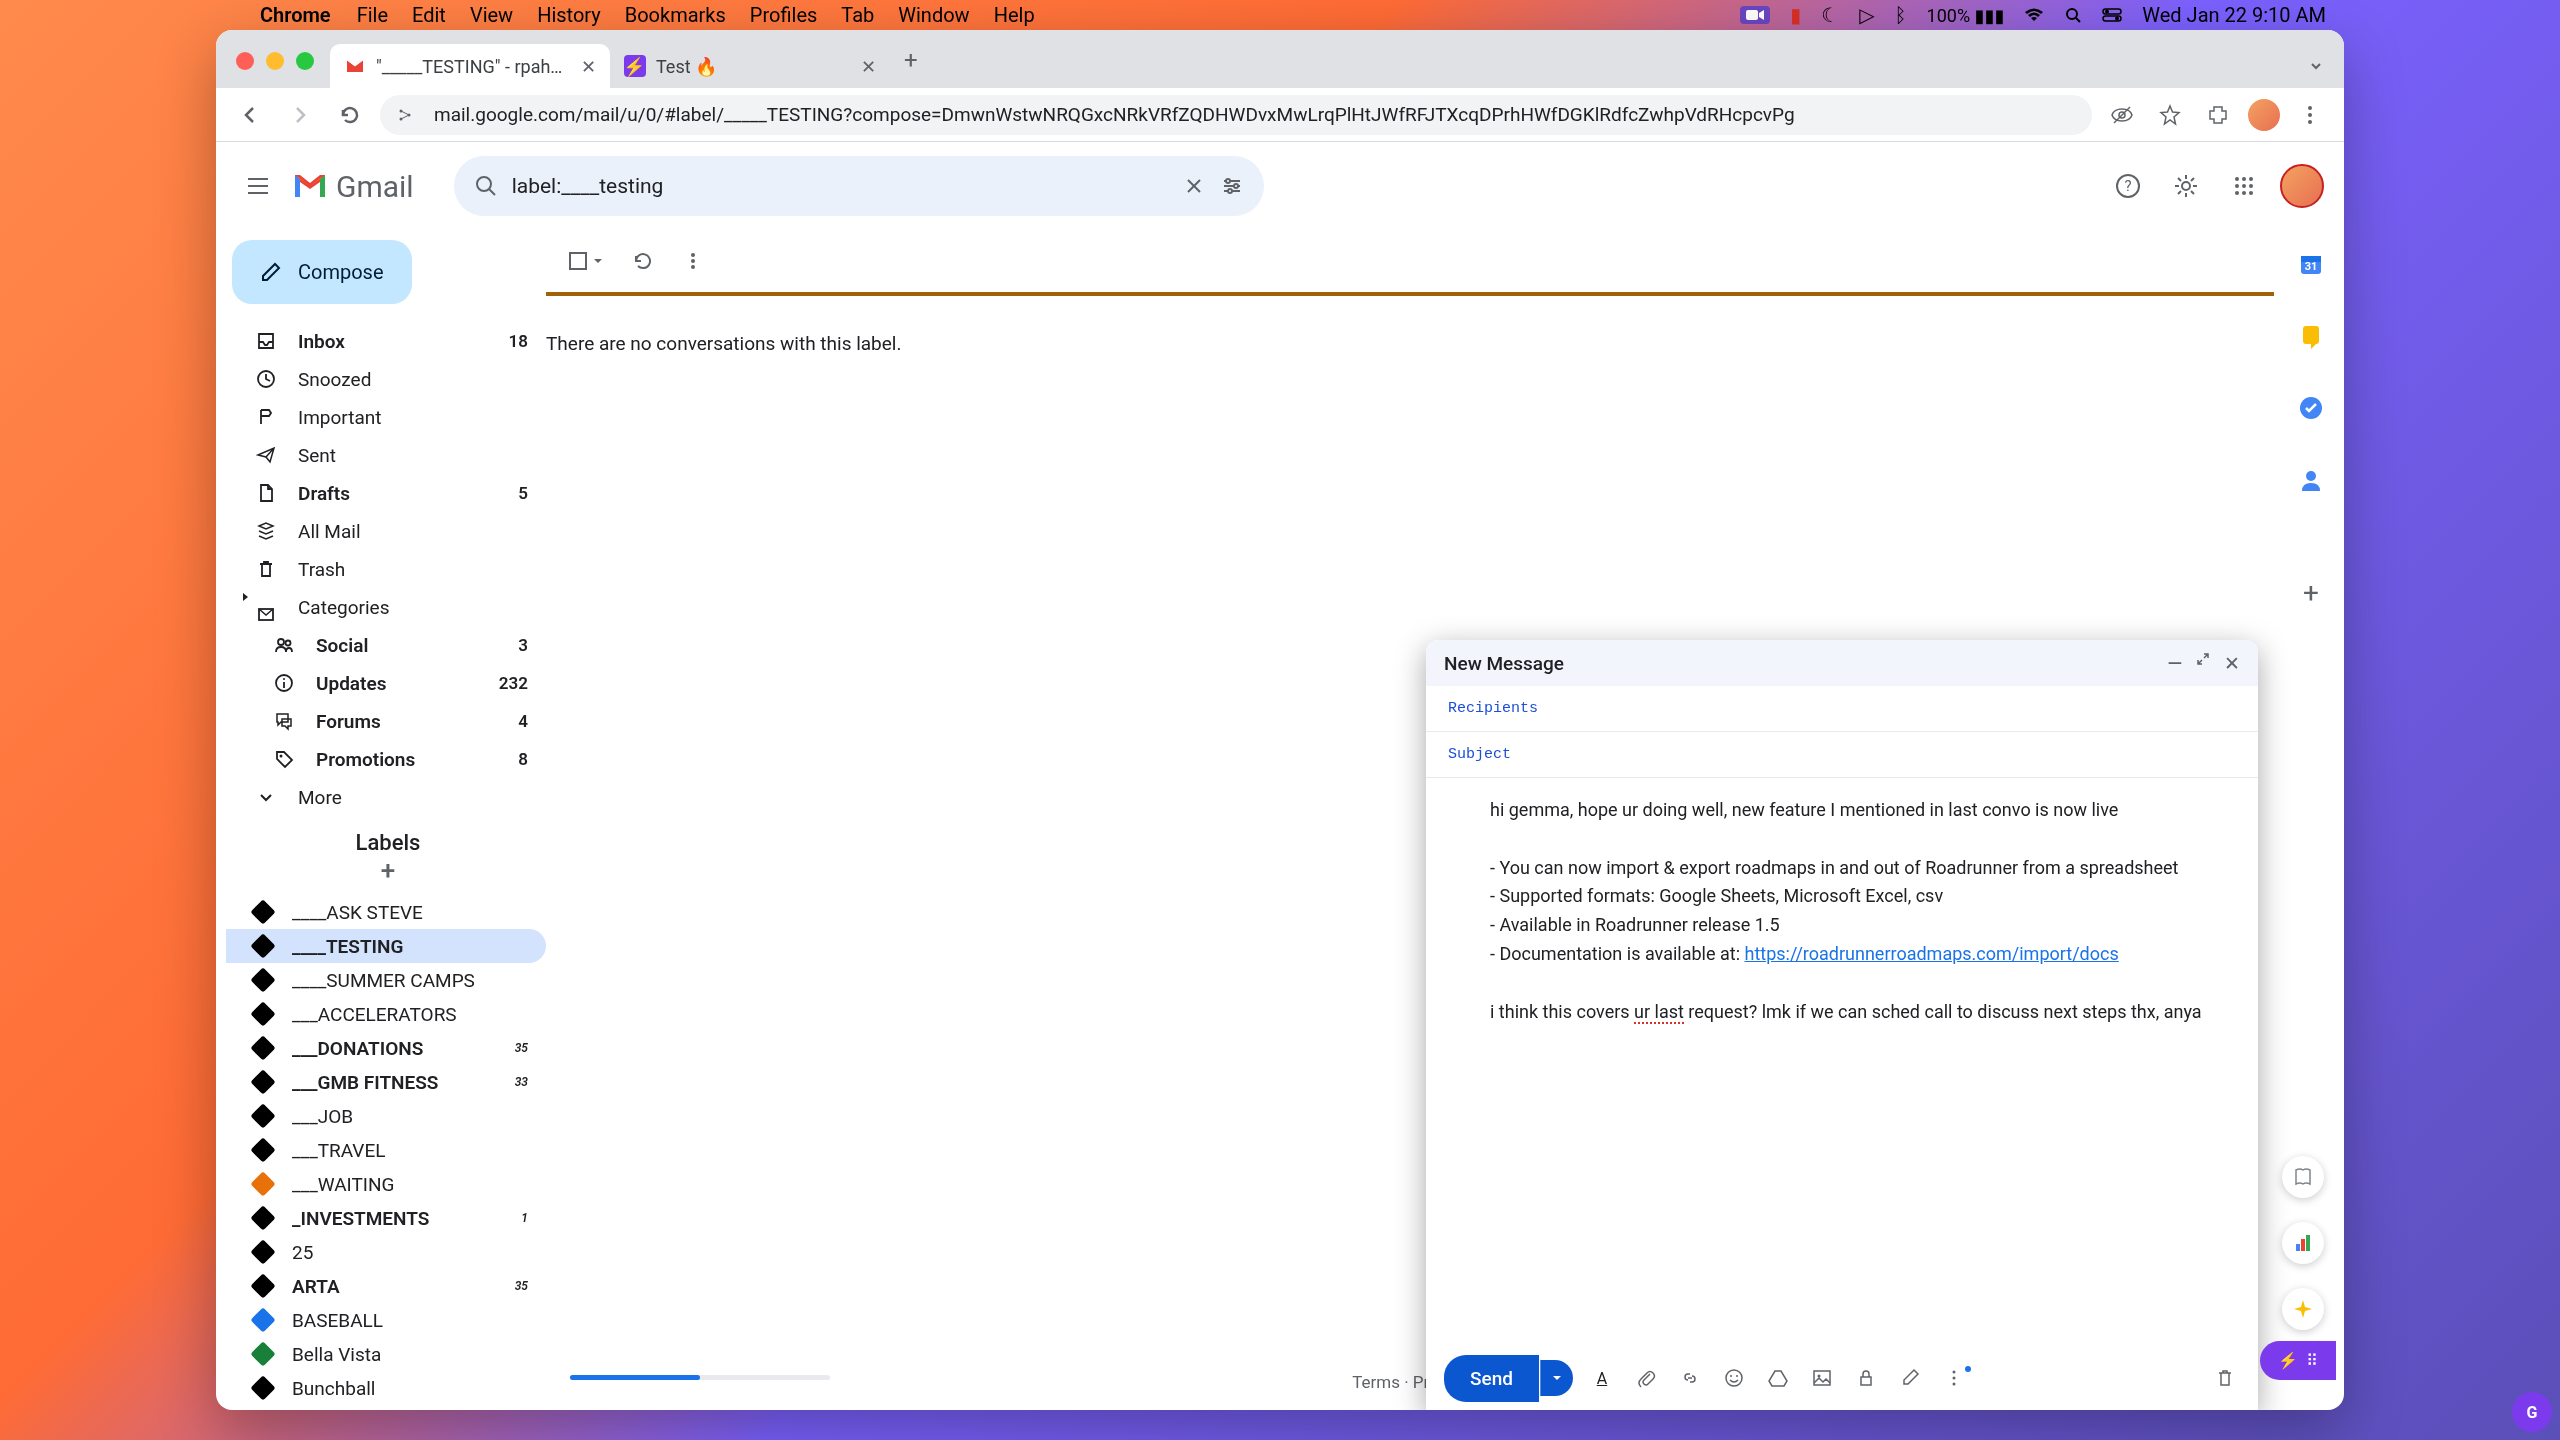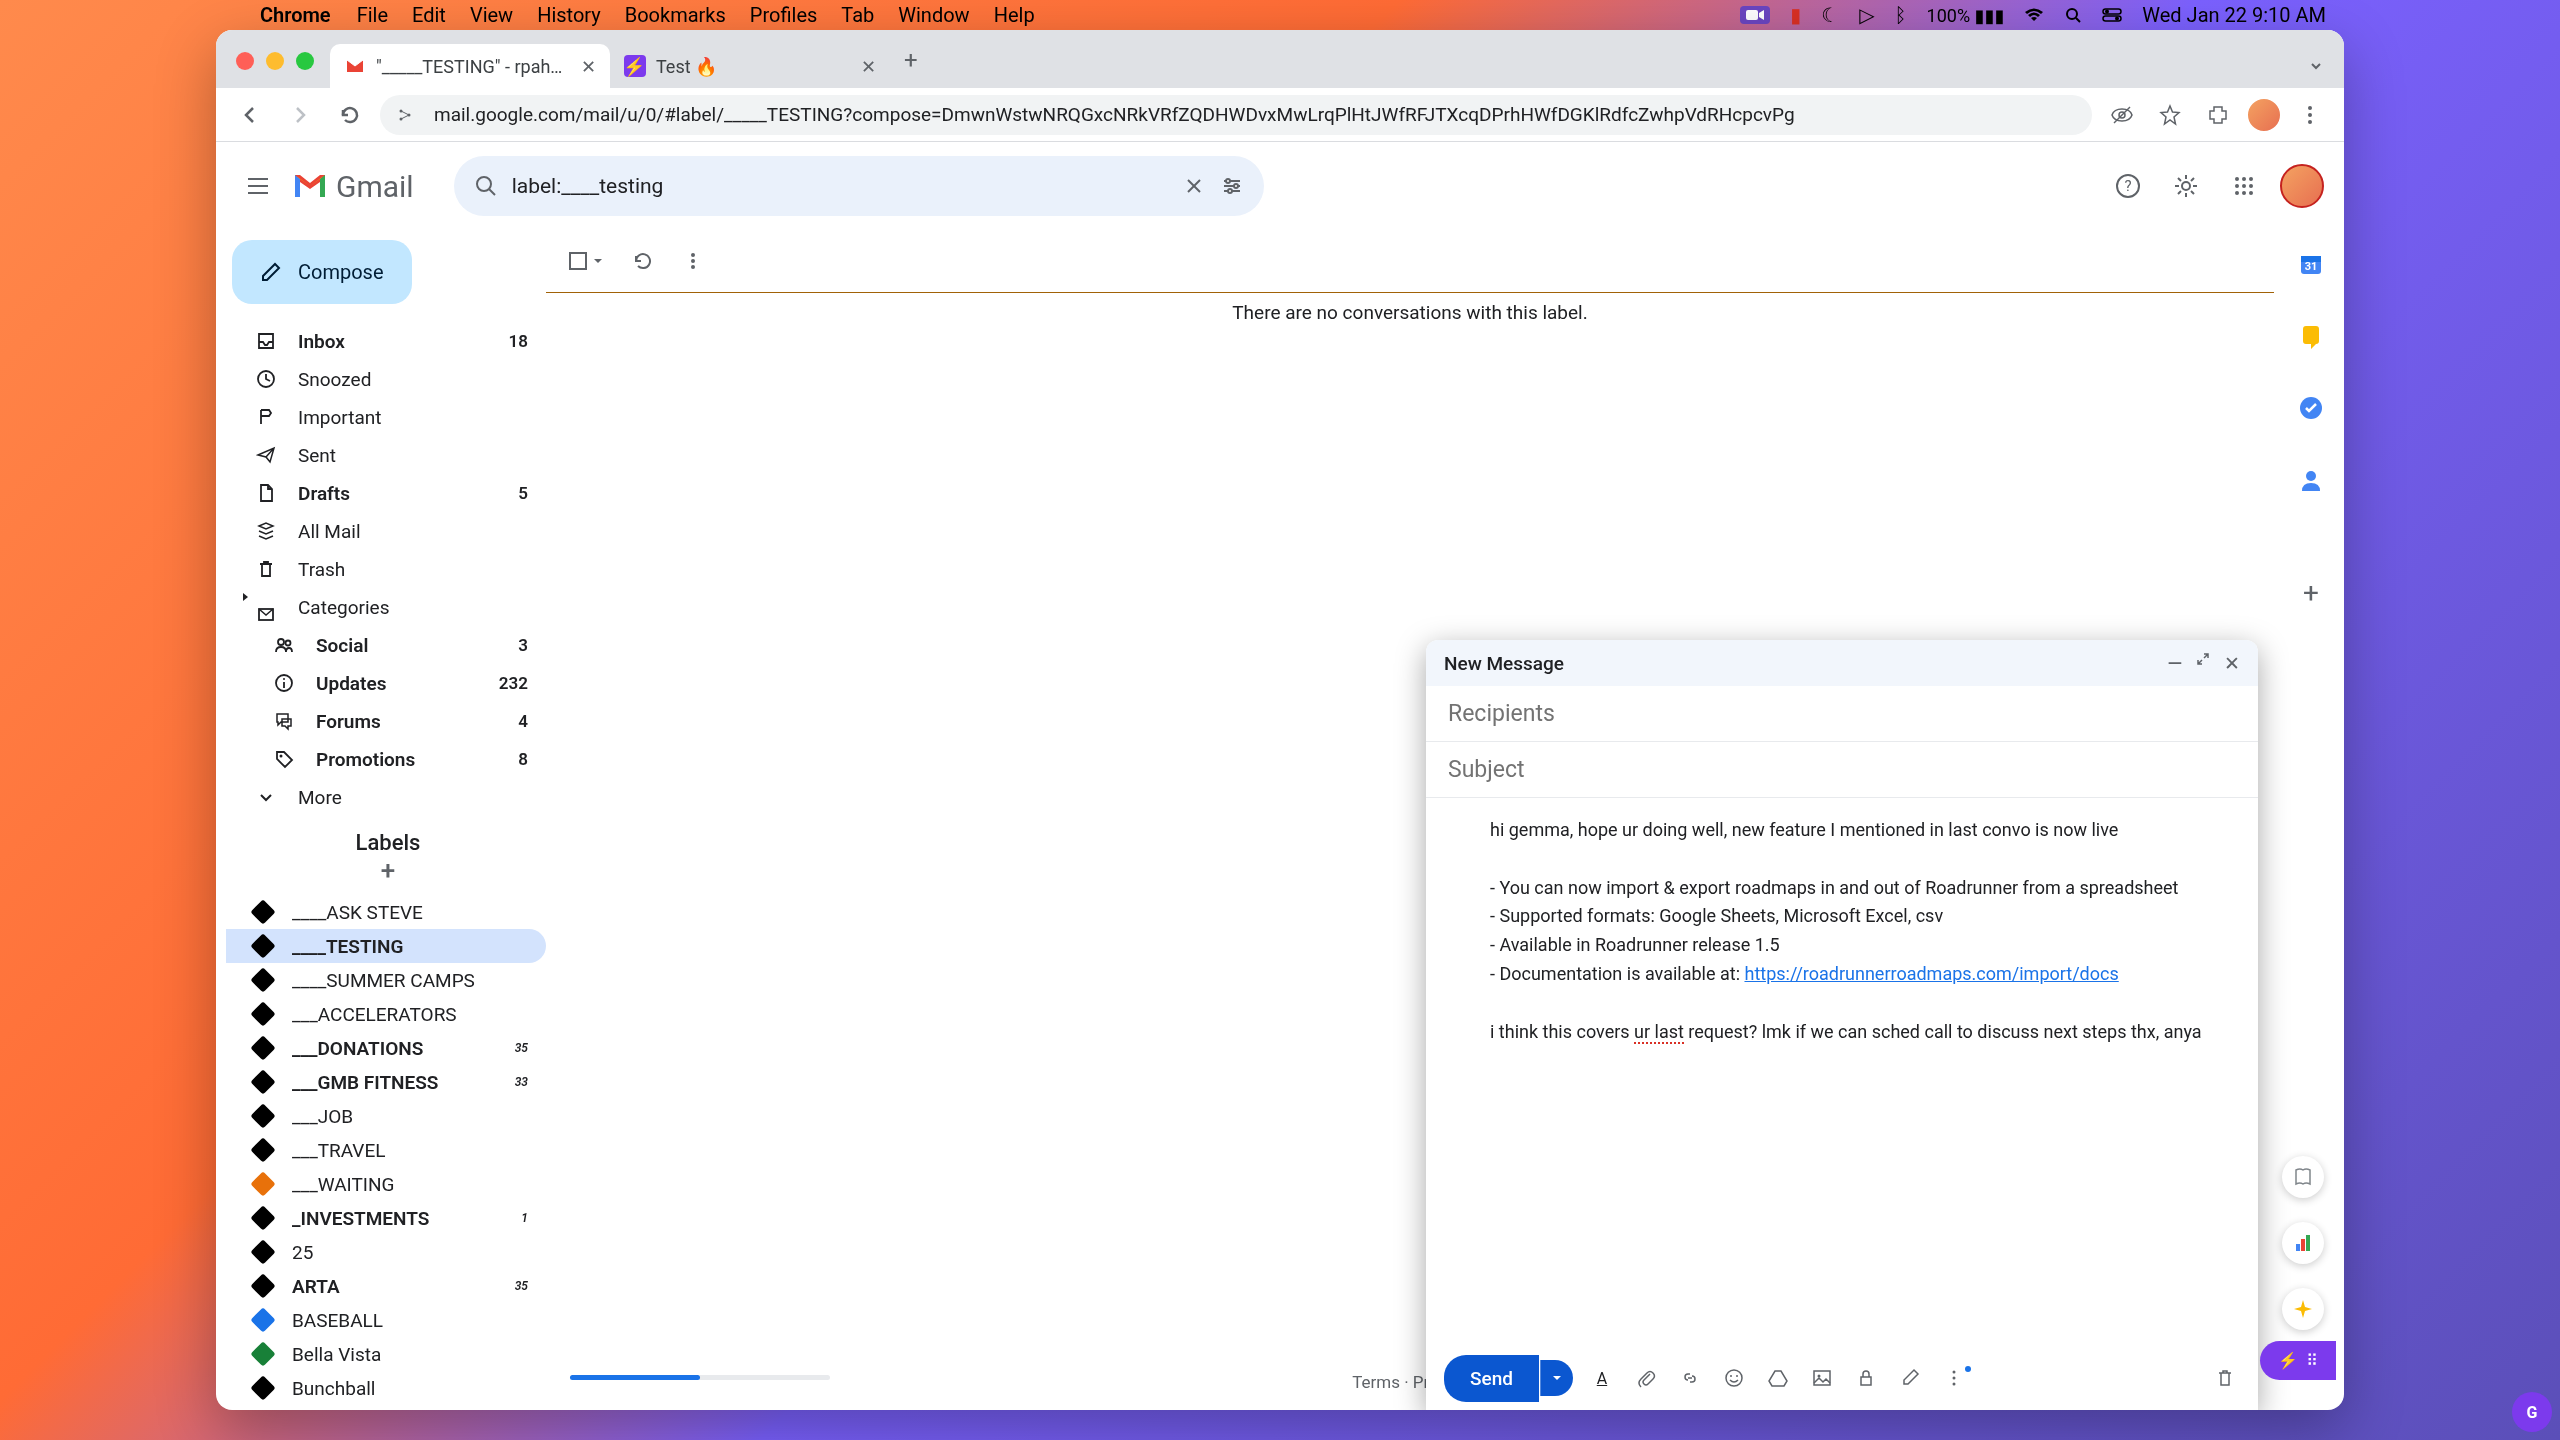--- a/index.html
+++ b/index.html
@@ -65,36 +65,36 @@
 .label-item { display: flex; align-items: center; padding: 5px 18px 5px 28px; font-size: 19px; color: #202124; gap: 20px; height: 34px; cursor: pointer; border-radius: 0 20px 20px 0; }
 .label-item.selected { background: #d3e3fd; font-weight: 600; }
 .label-dot { width: 18px; height: 18px; border-radius: 3px; transform: rotate(45deg); }
 .label-item .count { margin-left: auto; font-size: 12px; font-style: italic; }
 .label-item.bold { font-weight: 600; }
 
 .main-panel { flex: 1; background: #fff; border-radius: 20px 0 0 0; margin-right: 70px; display: flex; flex-direction: column; position: relative; overflow: hidden; }
 .toolbar { height: 62px; display: flex; align-items: center; padding: 0 22px; gap: 28px; border-bottom: 0; }
 .toolbar .checkbox-drop { display: flex; align-items: center; gap: 4px; color: #5f6368; }
 .toolbar .tb-icon { color: #5f6368; display: flex; }
-.empty-msg { text-align: center; padding: 8px 0; font-size: 19px; color: #202124; border-top: 1px solid #a16207; }
+.empty-msg { text-align: left; padding: 36px 0; font-size: 19px; color: #202124; border-top: 4px solid #a16207; }
 .storage-row { margin-top: auto; padding: 14px 24px 20px; }
 .storage-bar { width: 260px; height: 5px; background: #e8eaed; border-radius: 3px; margin-bottom: 10px; }
 .storage-bar .fill { width: 50%; height: 100%; background: #1a73e8; border-radius: 3px; }
 .storage-text { font-size: 17px; color: #5f6368; display: flex; align-items: center; gap: 10px; }
 .terms-row { position: absolute; bottom: 18px; left: 50%; transform: translateX(-50%); font-size: 17px; color: #5f6368; }
 
 
 .right-sidepanel { position: absolute; right: 0; top: 200px; width: 66px; display: flex; flex-direction: column; align-items: center; gap: 44px; padding-top: 20px; }
 .rs-icon { width: 28px; height: 28px; display: flex; align-items: center; justify-content: center; }
 
 
 .compose-window { position: absolute; right: 86px; bottom: 0; width: 832px; height: 770px; background: #fff; border-radius: 12px 12px 0 0; box-shadow: 0 8px 30px rgba(0,0,0,0.35); display: flex; flex-direction: column; overflow: hidden; }
 .compose-header { height: 46px; background: #f2f6fc; display: flex; align-items: center; padding: 0 18px; font-size: 19px; font-weight: 500; color: #202124; }
 .compose-header .ch-actions { margin-left: auto; display: flex; gap: 14px; color: #5f6368; }
-.compose-field { padding: 14px 22px; border-bottom: 1px solid #e8eaed; font-size: 23px; color: #737373; }
+.compose-field { padding: 14px 22px; border-bottom: 1px solid #e8eaed; font-size: 15px; color: #1d4ed8; font-family: Liberation Mono, monospace; }
 .compose-body { flex: 1; padding: 18px 24px; font-size: 18px; color: #202124; line-height: 1.6; overflow-y: auto; }
 .compose-body a { color: #1a73e8; text-decoration: underline; }
 .compose-body .spell { border-bottom: 2px dotted #d93025; }
 .compose-footer { height: 64px; display: flex; align-items: center; padding: 0 18px; gap: 14px; }
 .send-btn { background: #0b57d0; color: #fff; border: none; border-radius: 22px 0 0 22px; padding: 12px 26px; font-size: 19px; font-weight: 500; cursor: pointer; }
 .send-more { background: #0b57d0; color: #fff; border: none; border-radius: 0 22px 22px 0; padding: 12px 10px; margin-left: -13px; cursor: pointer; border-left: 1px solid rgba(255,255,255,0.3); }
 .compose-footer .cf-icon { color: #5f6368; display: flex; width: 30px; justify-content: center; }
 .compose-footer .trash { margin-left: auto; }
 
 

